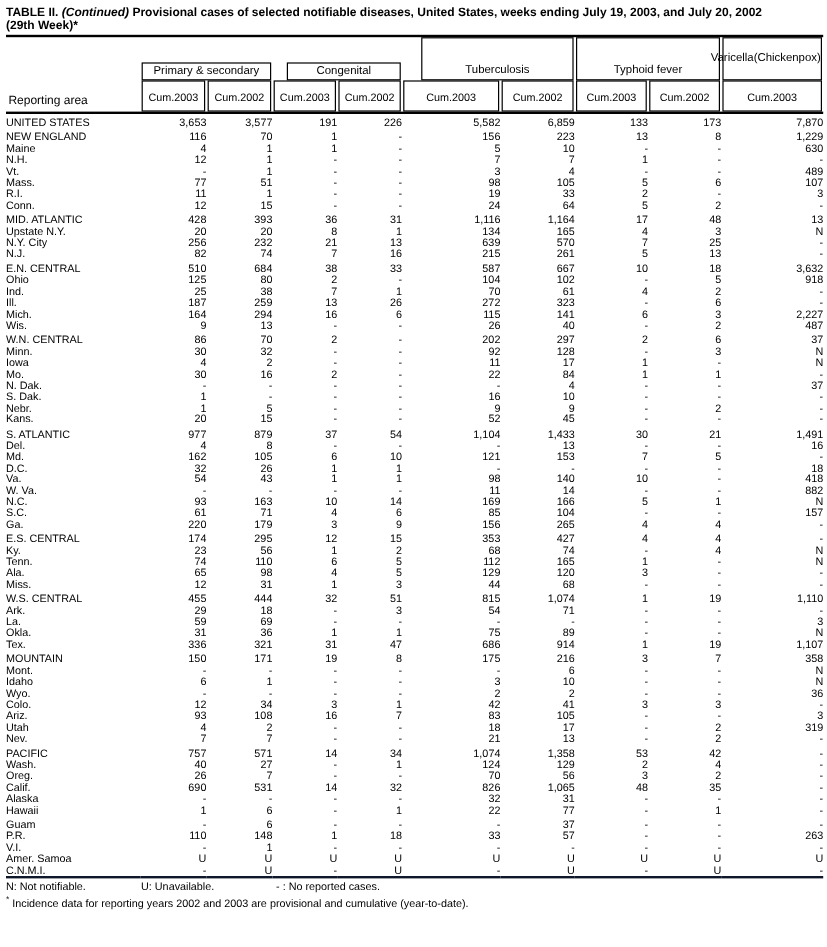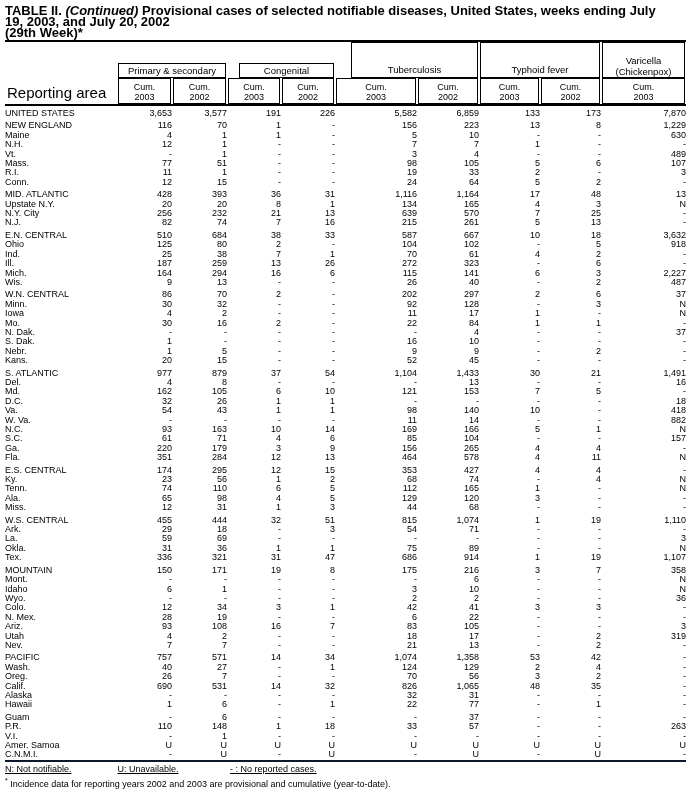--- a/index.html
+++ b/index.html
@@ -3,53 +3,53 @@
 <meta charset="utf-8">
 <style>
   html,body { margin:0; padding:0; background:#fff; }
   body {
     width:689px; height:789px; overflow:hidden;
     font-family:"Liberation Sans", sans-serif; color:#000;
     -webkit-font-smoothing:antialiased;
   }
   .page { padding:5px 3px 0 5px; }
 
-  .title { font-size:13px; font-weight:bold; line-height:11px; width:670px; }
+  .title { font-size:10px; font-weight:bold; line-height:11px; width:670px; }
   .title .cont { font-style:italic; }
 
   
   .hdr {
     margin-top:2px; width:681px;
     display:grid;
     grid-template-columns:112px 55px 55px 54px 54px 82px 62px 61px 61px 85px;
     grid-template-rows:21px 15px 26px;
     border-top:2px solid #000;
     border-bottom:2px solid #000;
     font-size:9.5px;
   }
   .hbox {
     border:1px solid #000; margin:0 1px;
     display:flex; align-items:center; justify-content:center;
     text-align:center; box-sizing:border-box;
   }
   .hbox.bottomed { align-items:flex-end; padding-bottom:2px; }
-  .hbox.twoline { flex-direction:column; justify-content:flex-end; line-height:10.5px; }
+  .hbox.twoline { flex-direction:row; justify-content:flex-end; line-height:10.5px; }
   .area-head {
     grid-column:1; grid-row:1 / 4;
     display:flex; align-items:flex-end;
-    padding:0 0 3px 2px; font-size:15px;
+    padding:0 0 3px 2px; font-size:10px;
   }
   .gsyph { grid-column:2 / 6; grid-row:1; }
   .gps   { grid-column:2 / 4; grid-row:2; }
   .gcong { grid-column:4 / 6; grid-row:2;margin-left:12px; }
   .gtb   { grid-column:6 / 8; grid-row:1 / 3;margin-left:16px; }
   .gtyph { grid-column:8 / 10; grid-row:1 / 3; }
   .gvar  { grid-column:10; grid-row:1 / 3; }
   .cum   { grid-row:3; font-size:9px; line-height:10px; padding-top:2px;
-           display:flex; flex-direction:column; justify-content:center; }
+           display:flex; flex-direction:row; justify-content:center; }
   .cc1{grid-column:2}.cc2{grid-column:3}.cc3{grid-column:4}.cc4{grid-column:5}
   .cc5{grid-column:6}.cc6{grid-column:7}.cc7{grid-column:8}.cc8{grid-column:9}
   .cc9{grid-column:10}
 
   
   table.tbl {
     border-collapse:collapse; table-layout:fixed; width:681px;
     border-bottom:2px solid #0f172a;
   }
   table.tbl td {
@@ -59,21 +59,21 @@
   td.area { text-align:left; padding-left:2px; }
   td.num  { text-align:right; }
   td.c1{padding-right:20px} td.c2{padding-right:6px} td.c3{padding-right:6px}
   td.c4{padding-right:6px}  td.c5{padding-right:24px} td.c6{padding-right:18px}
   td.c7{padding-right:20px} td.c8{padding-right:18px} td.c9{padding-right:20px}
   tr.spacer td { height:3px; line-height:3px; }
   tbody tr:first-child td { padding-top:3px; }
 
   
   .foot { margin-top:2px; font-size:9px; line-height:11px; }
-  .foot .l1 span { display:inline-block;text-decoration:underline; }
+  .foot .l1 span { display:inline-block; }
   .foot .leg0 { width:100px; }
   .foot .leg1 { width:110px;padding-left:10px; }
   .foot sup { font-size:7px; }
 </style>
 </head>
 <body>
 
 <div class="page">
 
   <div class="title">
@@ -573,32 +573,20 @@
           <td class="num c1">220</td>
           <td class="num c2">179</td>
           <td class="num c3">3</td>
           <td class="num c4">9</td>
           <td class="num c5">156</td>
           <td class="num c6">265</td>
           <td class="num c7">4</td>
           <td class="num c8">4</td>
           <td class="num c9">-</td>
         </tr>
-        <tr>
-          <td class="area">Fla.</td>
-          <td class="num c1">351</td>
-          <td class="num c2">284</td>
-          <td class="num c3">12</td>
-          <td class="num c4">13</td>
-          <td class="num c5">464</td>
-          <td class="num c6">578</td>
-          <td class="num c7">4</td>
-          <td class="num c8">11</td>
-          <td class="num c9">N</td>
-        </tr>
         <tr class="spacer">
           <td colspan="10"></td>
         </tr>
         <tr>
           <td class="area">E.S. CENTRAL</td>
           <td class="num c1">174</td>
           <td class="num c2">295</td>
           <td class="num c3">12</td>
           <td class="num c4">15</td>
           <td class="num c5">353</td>
@@ -772,32 +760,20 @@
         <tr>
           <td class="area">Colo.</td>
           <td class="num c1">12</td>
           <td class="num c2">34</td>
           <td class="num c3">3</td>
           <td class="num c4">1</td>
           <td class="num c5">42</td>
           <td class="num c6">41</td>
           <td class="num c7">3</td>
           <td class="num c8">3</td>
-          <td class="num c9">-</td>
-        </tr>
-        <tr>
-          <td class="area">N. Mex.</td>
-          <td class="num c1">28</td>
-          <td class="num c2">19</td>
-          <td class="num c3">-</td>
-          <td class="num c4">-</td>
-          <td class="num c5">6</td>
-          <td class="num c6">22</td>
-          <td class="num c7">-</td>
-          <td class="num c8">-</td>
           <td class="num c9">-</td>
         </tr>
         <tr>
           <td class="area">Ariz.</td>
           <td class="num c1">93</td>
           <td class="num c2">108</td>
           <td class="num c3">16</td>
           <td class="num c4">7</td>
           <td class="num c5">83</td>
           <td class="num c6">105</td>

